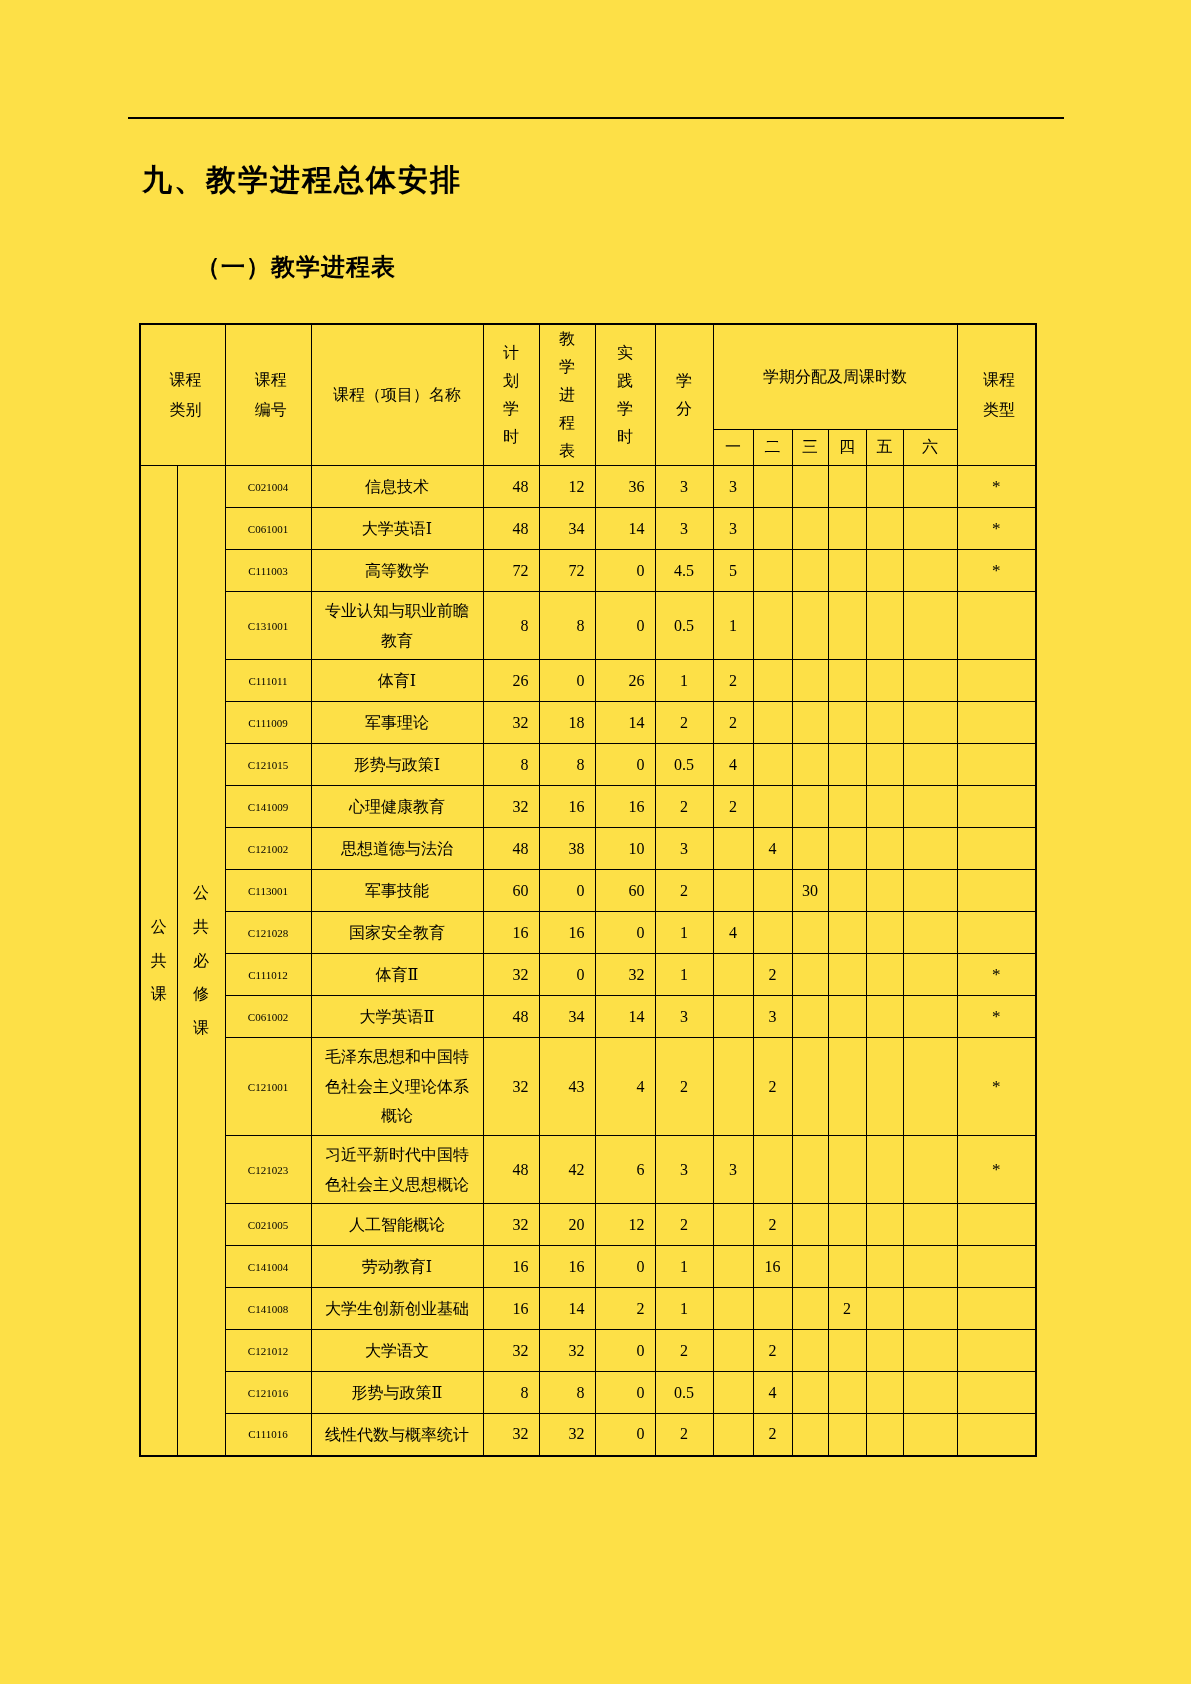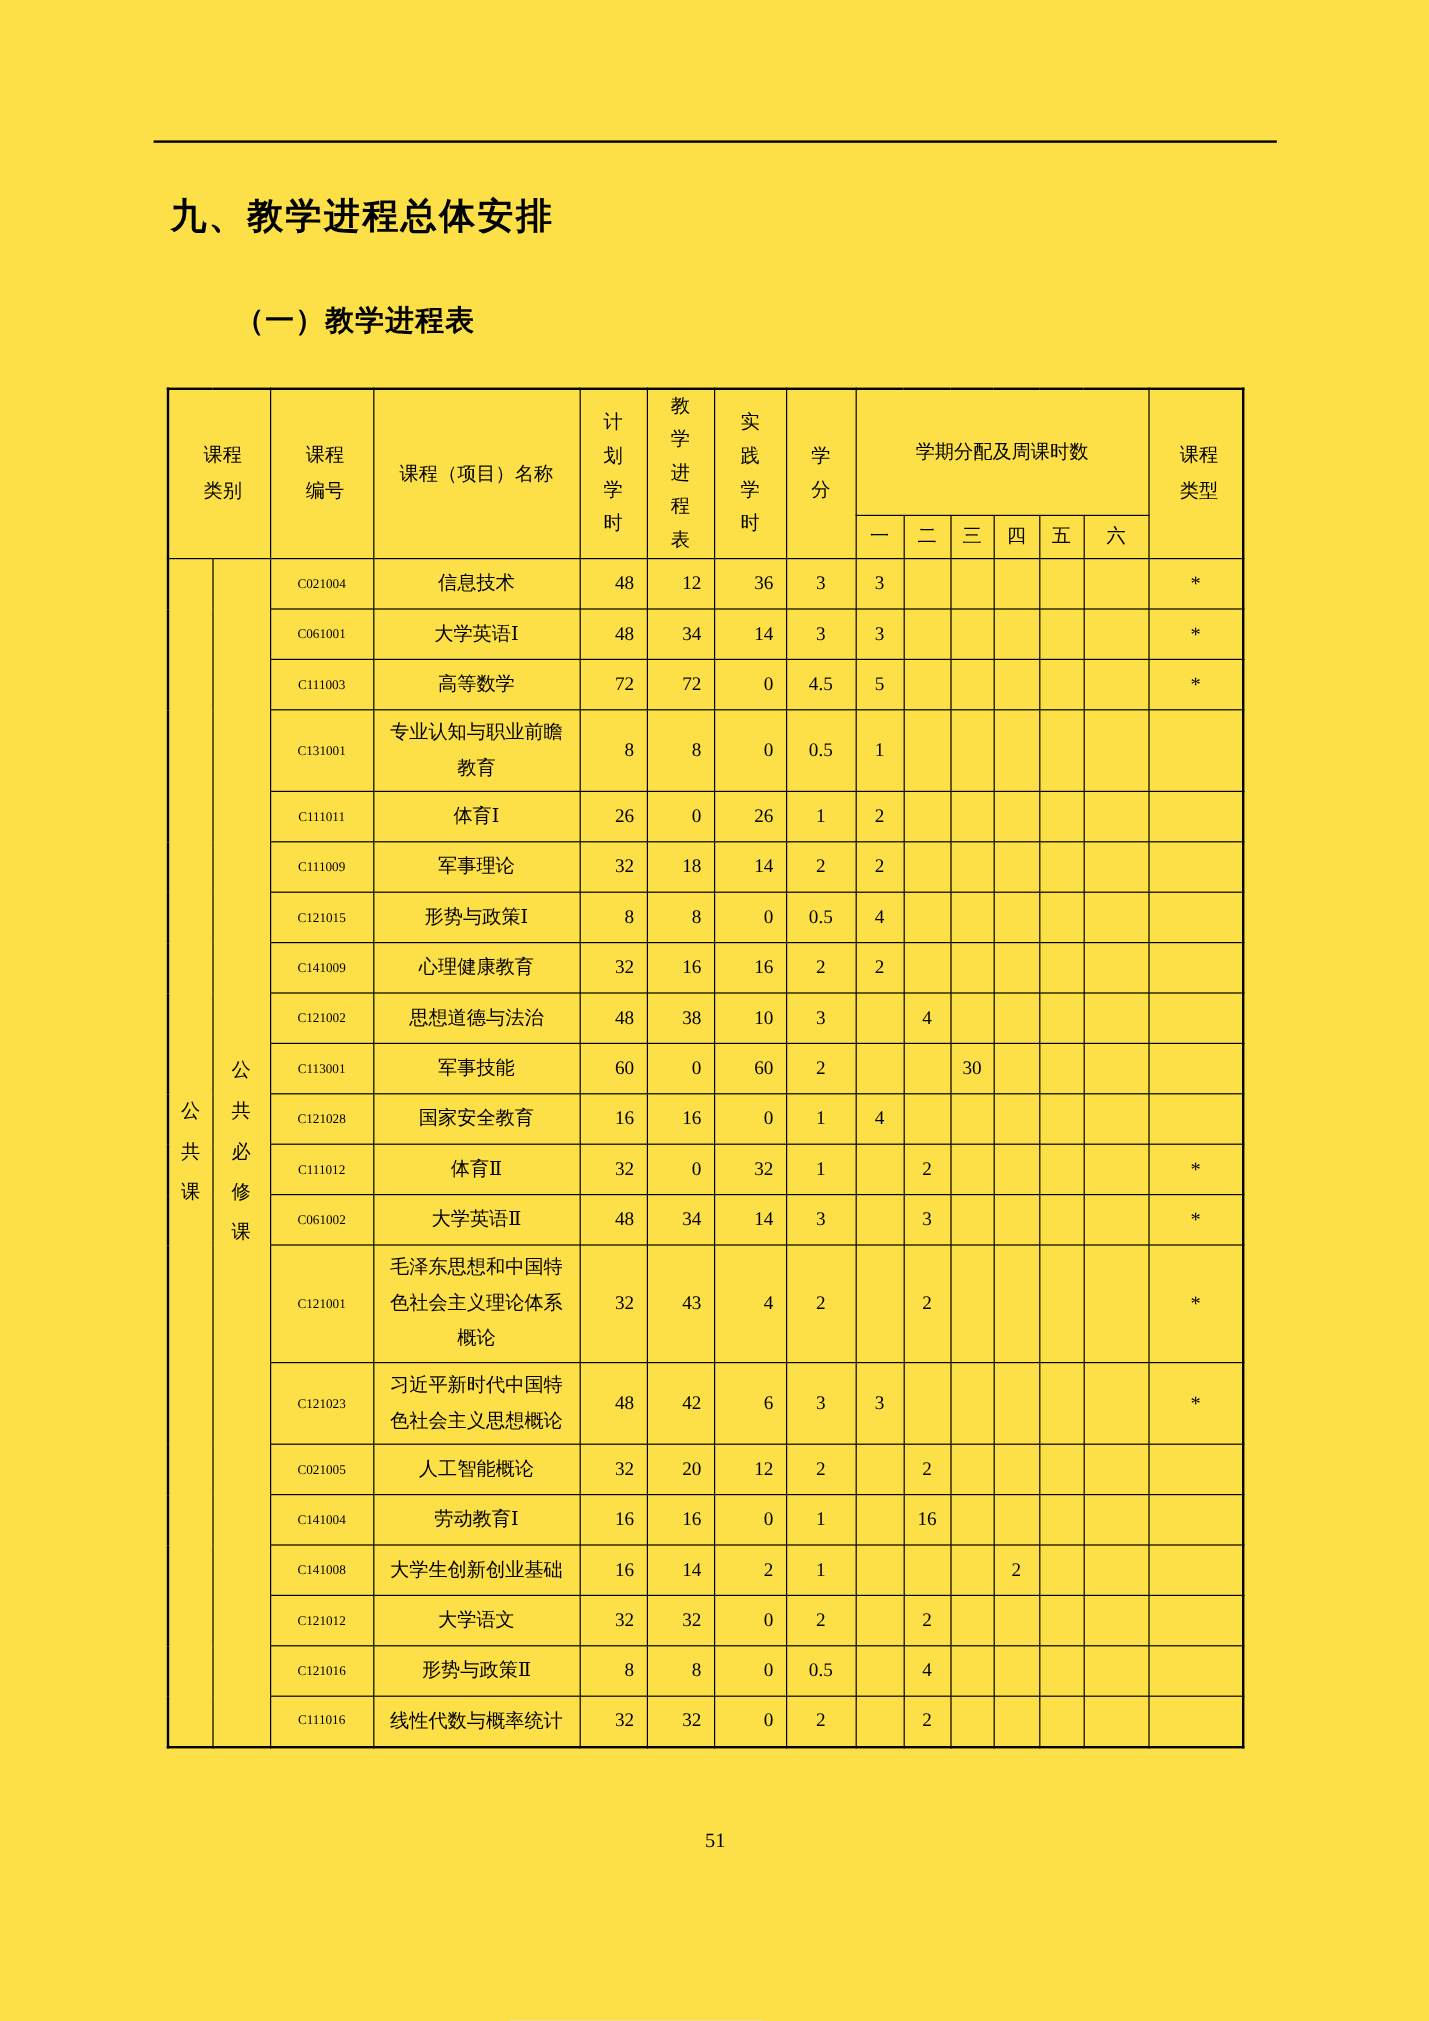--- a/index.html
+++ b/index.html
@@ -438,15 +438,14 @@
           <td class="c-center">2</td>
           <td class="c-center"></td>
           <td class="c-center"></td>
           <td class="c-center"></td>
           <td class="c-center"></td>
           <td class="c-center c-type"></td>
         </tr>
       </tbody>
   </table>
 
-  <div class="page-number">51</div>
 
 </div>
 
 </body></html>

